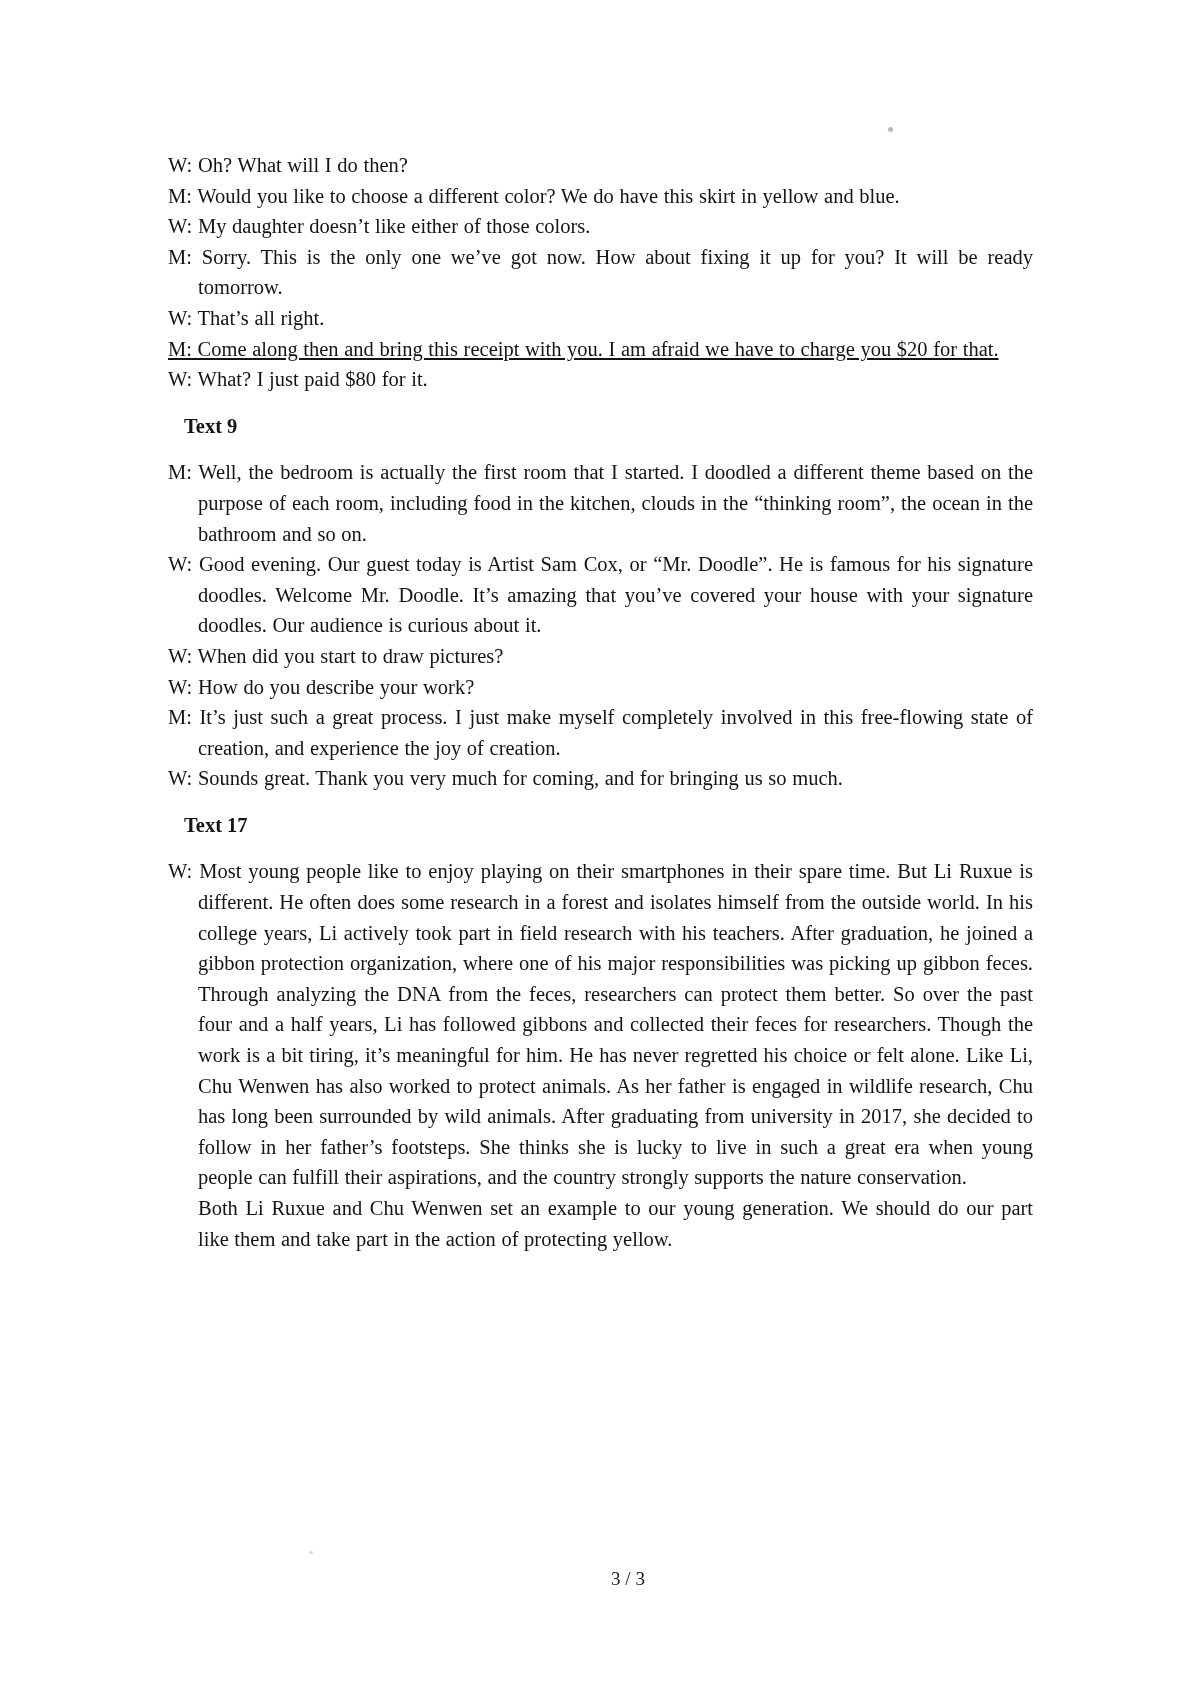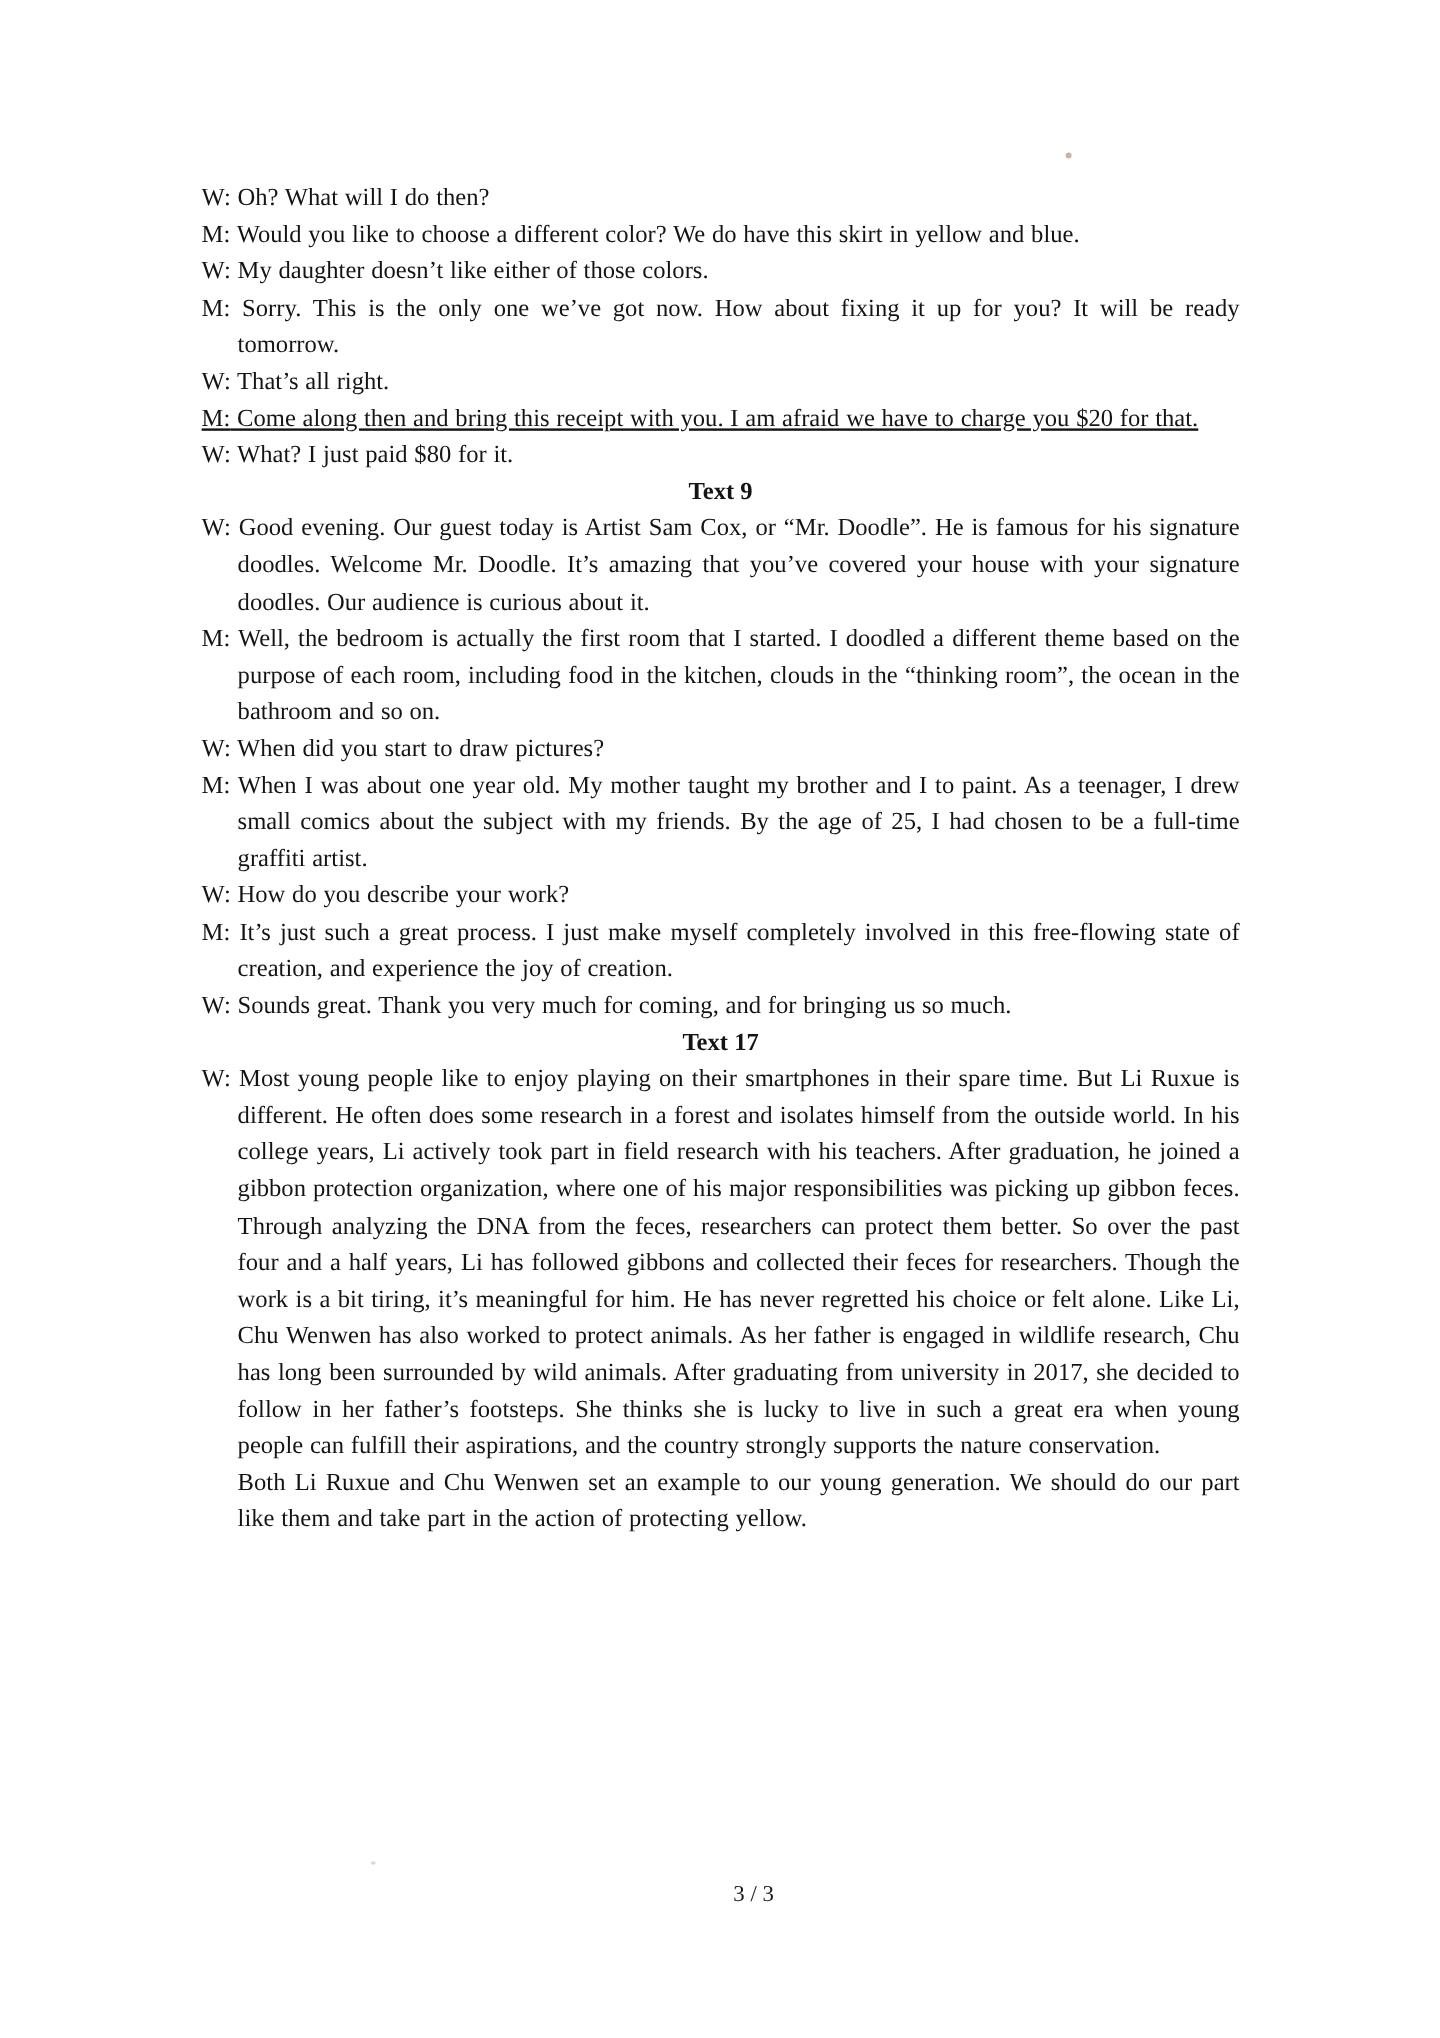--- a/index.html
+++ b/index.html
@@ -34,25 +34,25 @@
   .para.no-hang {
     padding-left: 0;
     text-indent: 0;
     text-decoration: underline;
   }
   .para.continuation {
     padding-left: 30px;
     text-indent: 0;
   }
   .heading {
-    margin: 0;
+    margin: 16px;
     font-size: 20.5px;
     line-height: 30.6px;
     font-weight: bold;
-    text-align: center;
+    text-align: left;
     padding-left: 0;
     text-indent: 0;
   }
   .footer {
     position: absolute;
     left: 0;
     top: 1566px;
     width: 1200px;
     text-align: center;
     font-size: 19px;
@@ -90,24 +90,23 @@
 
   <div class="content" id="transcript">
       <p class="para"><span>W:</span> Oh? What will I do then?</p>
       <p class="para"><span>M:</span> Would you like to choose a different color? We do have this skirt in yellow and blue.</p>
       <p class="para"><span>W:</span> My daughter doesn’t like either of those colors.</p>
       <p class="para"><span>M:</span> Sorry. This is the only one we’ve got now. How about fixing it up for you? It will be ready tomorrow.</p>
       <p class="para"><span>W:</span> That’s all right.</p>
       <p class="para no-hang"><span>M:</span> Come along then and bring this receipt with you. I am afraid we have to charge you $20 for that.</p>
       <p class="para"><span>W:</span> What? I just paid $80 for it.</p>
       <p class="heading">Text 9</p>
+      <p class="para"><span>M:</span> Well, the bedroom is actually the first room that I started. I doodled a different theme based on the purpose of each room, including food in the kitchen, clouds in the “thinking room”, the ocean in the bathroom and so on.</p>
       <p class="para"><span>W:</span> Good evening. Our guest today is Artist Sam Cox, or “Mr. Doodle”. He is famous for his signature doodles. Welcome Mr. Doodle. It’s amazing that you’ve covered your house with your signature doodles. Our audience is curious about it.</p>
-      <p class="para"><span>M:</span> Well, the bedroom is actually the first room that I started. I doodled a different theme based on the purpose of each room, including food in the kitchen, clouds in the “thinking room”, the ocean in the bathroom and so on.</p>
       <p class="para"><span>W:</span> When did you start to draw pictures?</p>
-      <p class="para"><span>M:</span> When I was about one year old. My mother taught my brother and I to paint. As a teenager, I drew small comics about the subject with my friends. By the age of 25, I had chosen to be a full-time graffiti artist.</p>
       <p class="para"><span>W:</span> How do you describe your work?</p>
       <p class="para"><span>M:</span> It’s just such a great process. I just make myself completely involved in this free-flowing state of creation, and experience the joy of creation.</p>
       <p class="para"><span>W:</span> Sounds great. Thank you very much for coming, and for bringing us so much.</p>
       <p class="heading">Text 17</p>
       <p class="para"><span>W:</span> Most young people like to enjoy playing on their smartphones in their spare time. But Li Ruxue is different. He often does some research in a forest and isolates himself from the outside world. In his college years, Li actively took part in field research with his teachers. After graduation, he joined a gibbon protection organization, where one of his major responsibilities was picking up gibbon feces. Through analyzing the DNA from the feces, researchers can protect them better. So over the past four and a half years, Li has followed gibbons and collected their feces for researchers. Though the work is a bit tiring, it’s meaningful for him. He has never regretted his choice or felt alone. Like Li, Chu Wenwen has also worked to protect animals. As her father is engaged in wildlife research, Chu has long been surrounded by wild animals. After graduating from university in 2017, she decided to follow in her father’s footsteps. She thinks she is lucky to live in such a great era when young people can fulfill their aspirations, and the country strongly supports the nature conservation.</p>
       <p class="para continuation">Both Li Ruxue and Chu Wenwen set an example to our young generation. We should do our part like them and take part in the action of protecting yellow.</p>
     </div>
 
   <div class="footer">3 / 3</div>
 </div>

